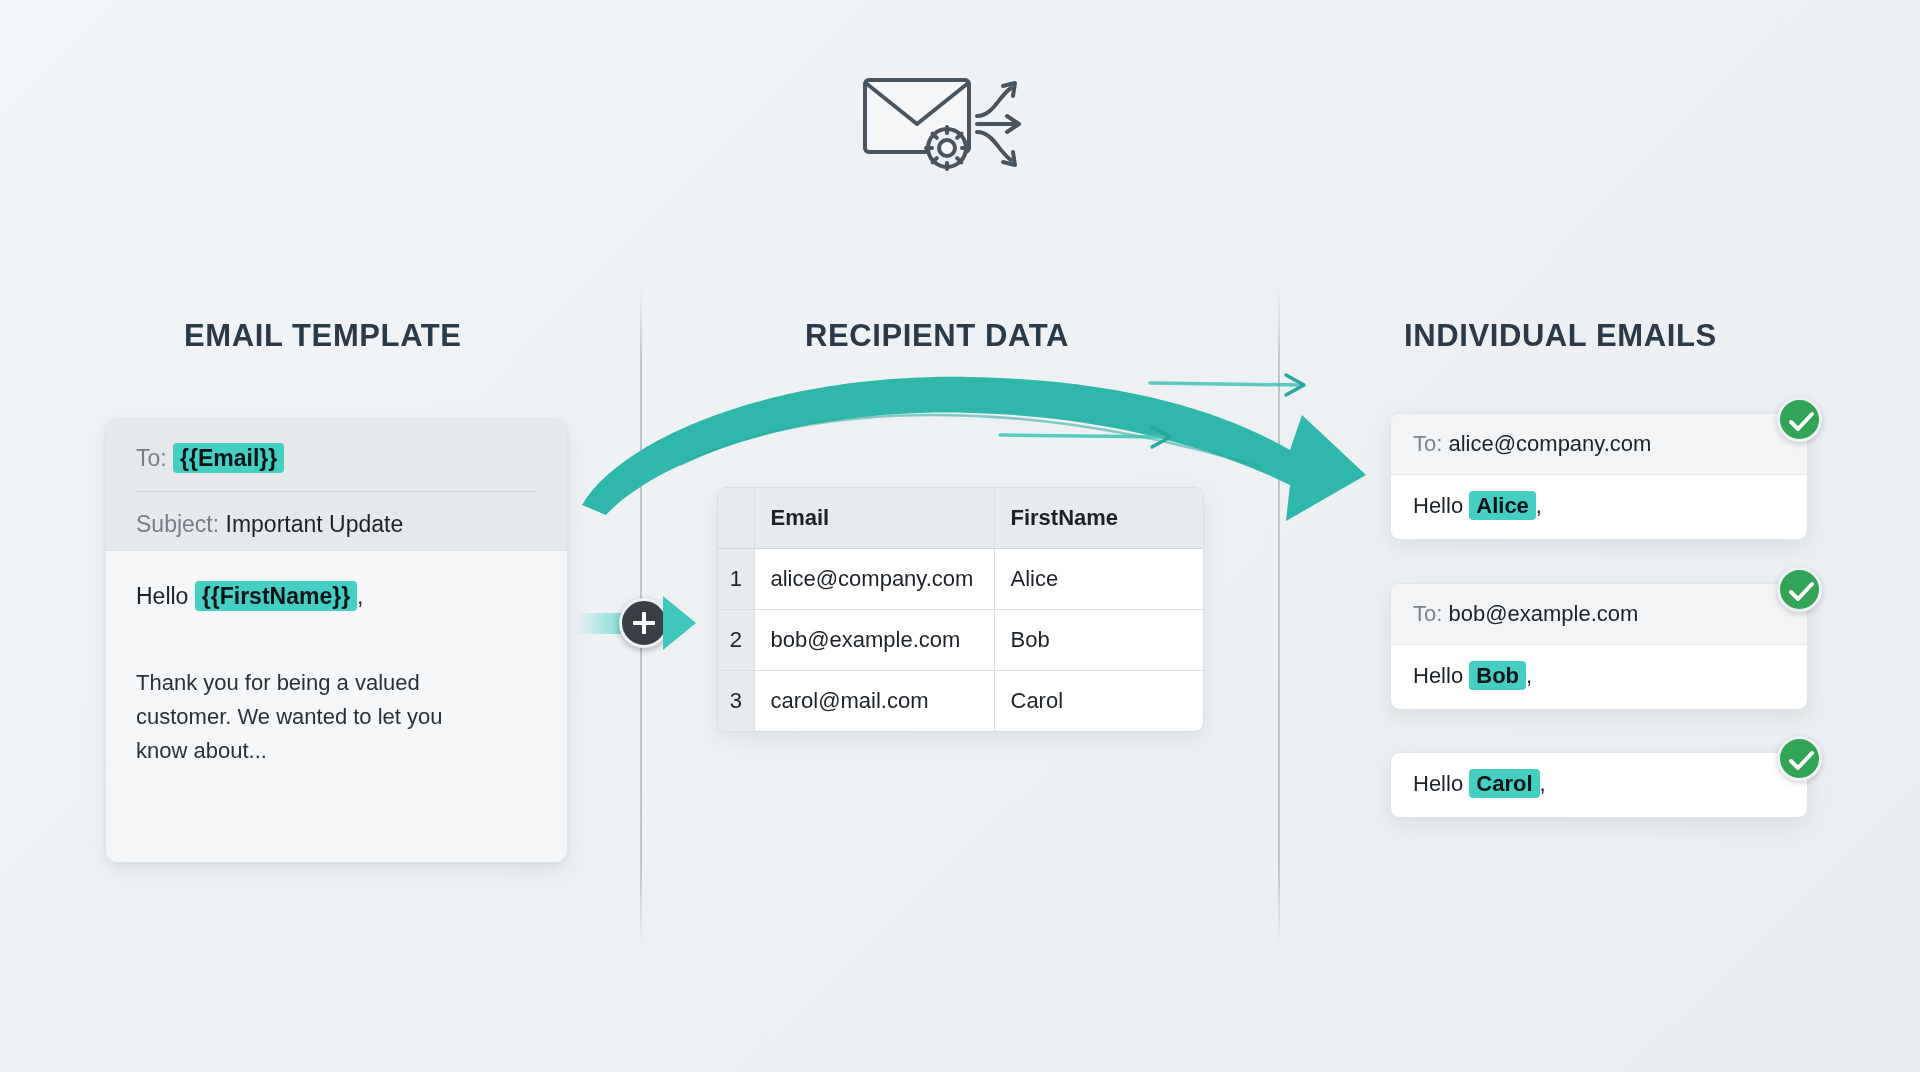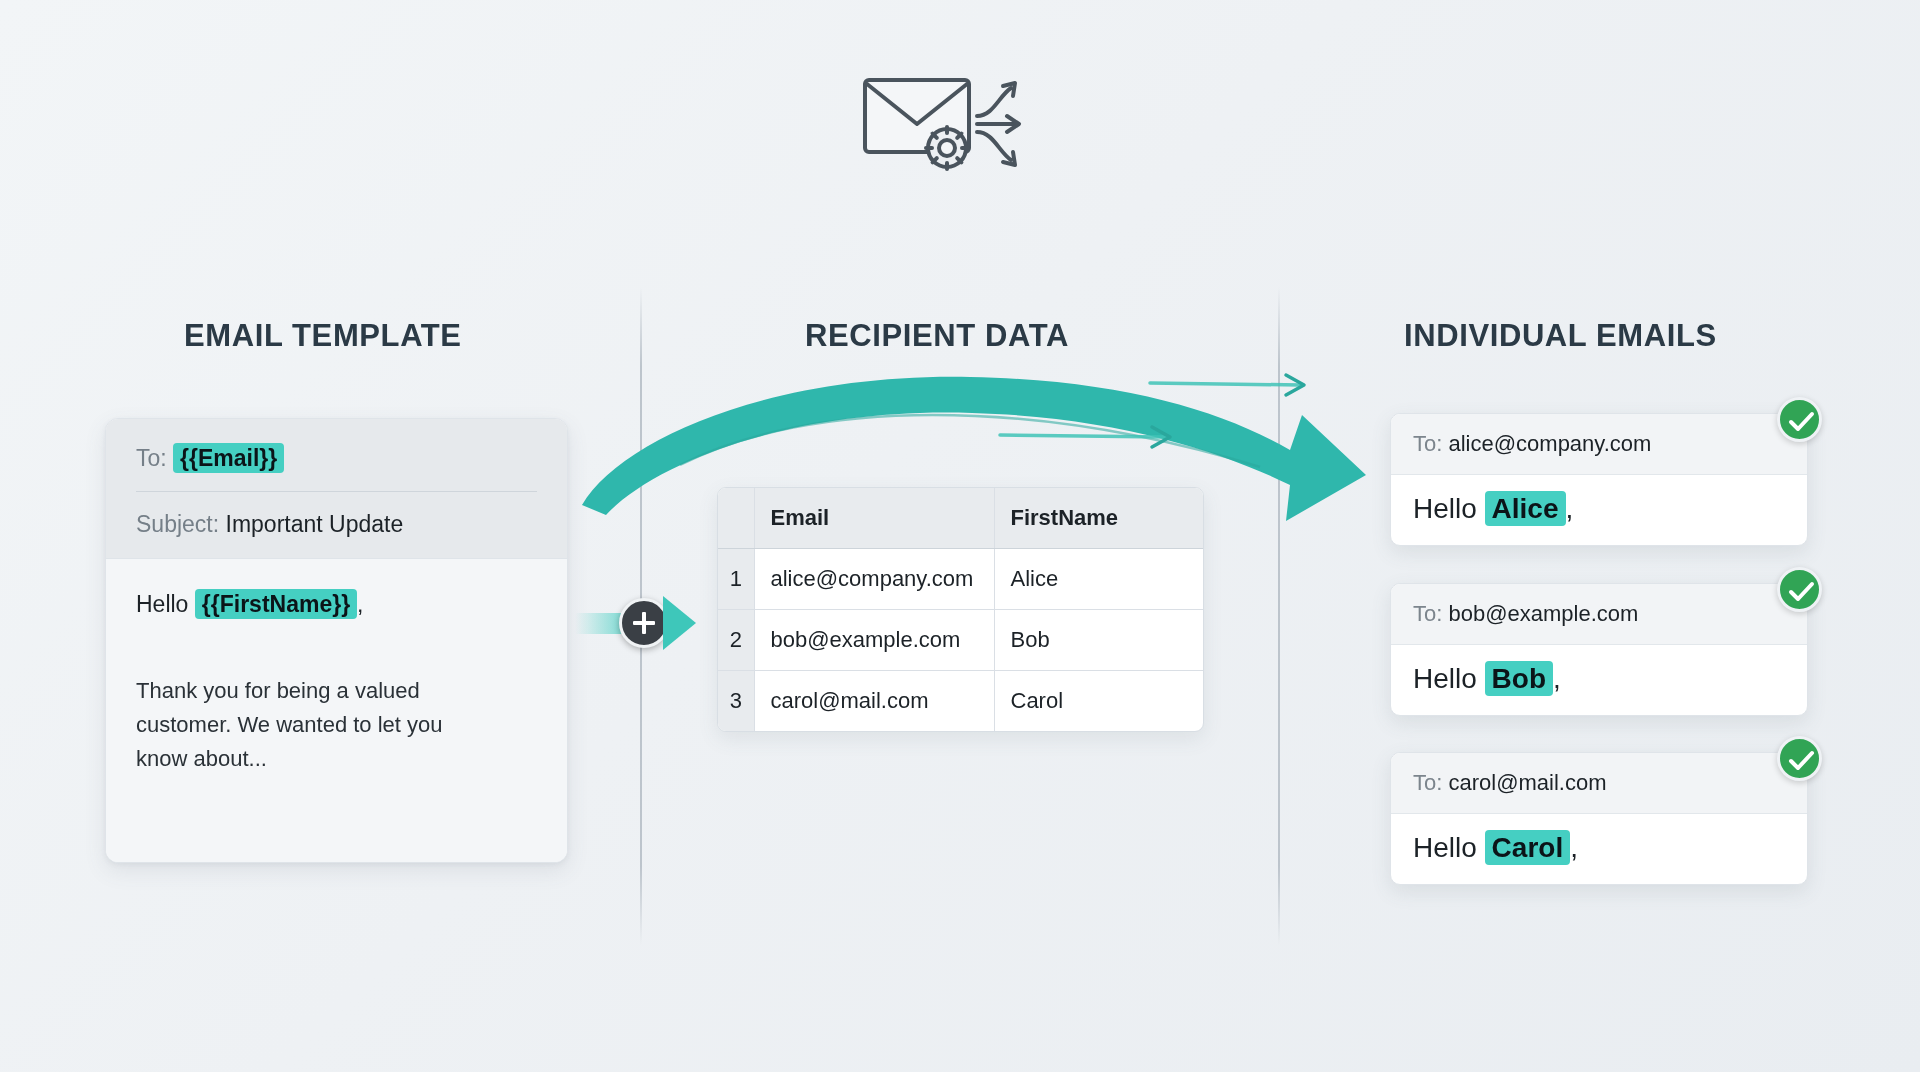--- a/index.html
+++ b/index.html
@@ -44,21 +44,21 @@
     position:absolute; left:105px; top:418px;
     width:463px; height:445px;
     background:#fbfcfd;
     border:1px solid #dfe4e9;
     border-radius:13px;
     box-shadow:0 8px 22px rgba(80,95,110,.11), 0 2px 5px rgba(80,95,110,.07);
     overflow:hidden;
   }
   #template-head {
     background:#e6e9ec;
-    padding:26px 30px 20px 30px;
+    padding:26px 30px 12px 30px;
   }
   .tmpl-line { font-size:23px; color:#1c2227; white-space:nowrap; }
   .tmpl-label { color:#757f88; }
   #template-divider-line {
     height:1px; background:#cfd5db; margin:19px 0 0 0;
   }
   #template-subject-row { padding-top:19px; }
   #template-body {
     padding:32px 30px 0 30px;
     border-top:1px solid #dfe4e9;
@@ -161,21 +161,21 @@
     background:#f2f4f6;
     padding:17px 22px;
     font-size:22px;
     color:#1c2227;
     border-bottom:1px solid #e2e7eb;
     white-space:nowrap;
   }
   .email-card-to .to-label { color:#7c858d; }
   .email-card-body {
     padding:18px 22px 20px 22px;
-    font-size:28px;
+    font-size:22px;
     color:#1c2227;
     white-space:nowrap;
   }
   #email-card-0 { left:1390px; top:413px; }
   #email-card-1 { left:1390px; top:583px; }
   #email-card-2 { left:1390px; top:752px; }
   .check-badge {
     position:absolute;
     width:45px; height:45px;
     border-radius:50%;
@@ -334,24 +334,20 @@
     <span class="token">Bob</span><span>,</span>
   </div>
 </div>
 <div class="check-badge" id="check-badge-1">
   <svg width="27" height="26" viewBox="0 0 27 26">
       <path d="M3 13 L10 20 L24 5" stroke="#fff" stroke-width="4" fill="none" stroke-linecap="round" stroke-linejoin="round"></path>
     </svg>
 </div>
 
 <div class="email-card" id="email-card-2">
-  <div class="email-card-to">
-    <span class="to-label">To:</span>
-    <span>carol@mail.com</span>
-  </div>
   <div class="email-card-body">
     <span>Hello</span>
     <span class="token">Carol</span><span>,</span>
   </div>
 </div>
 <div class="check-badge" id="check-badge-2">
   <svg width="27" height="26" viewBox="0 0 27 26">
       <path d="M3 13 L10 20 L24 5" stroke="#fff" stroke-width="4" fill="none" stroke-linecap="round" stroke-linejoin="round"></path>
     </svg>
 </div>

